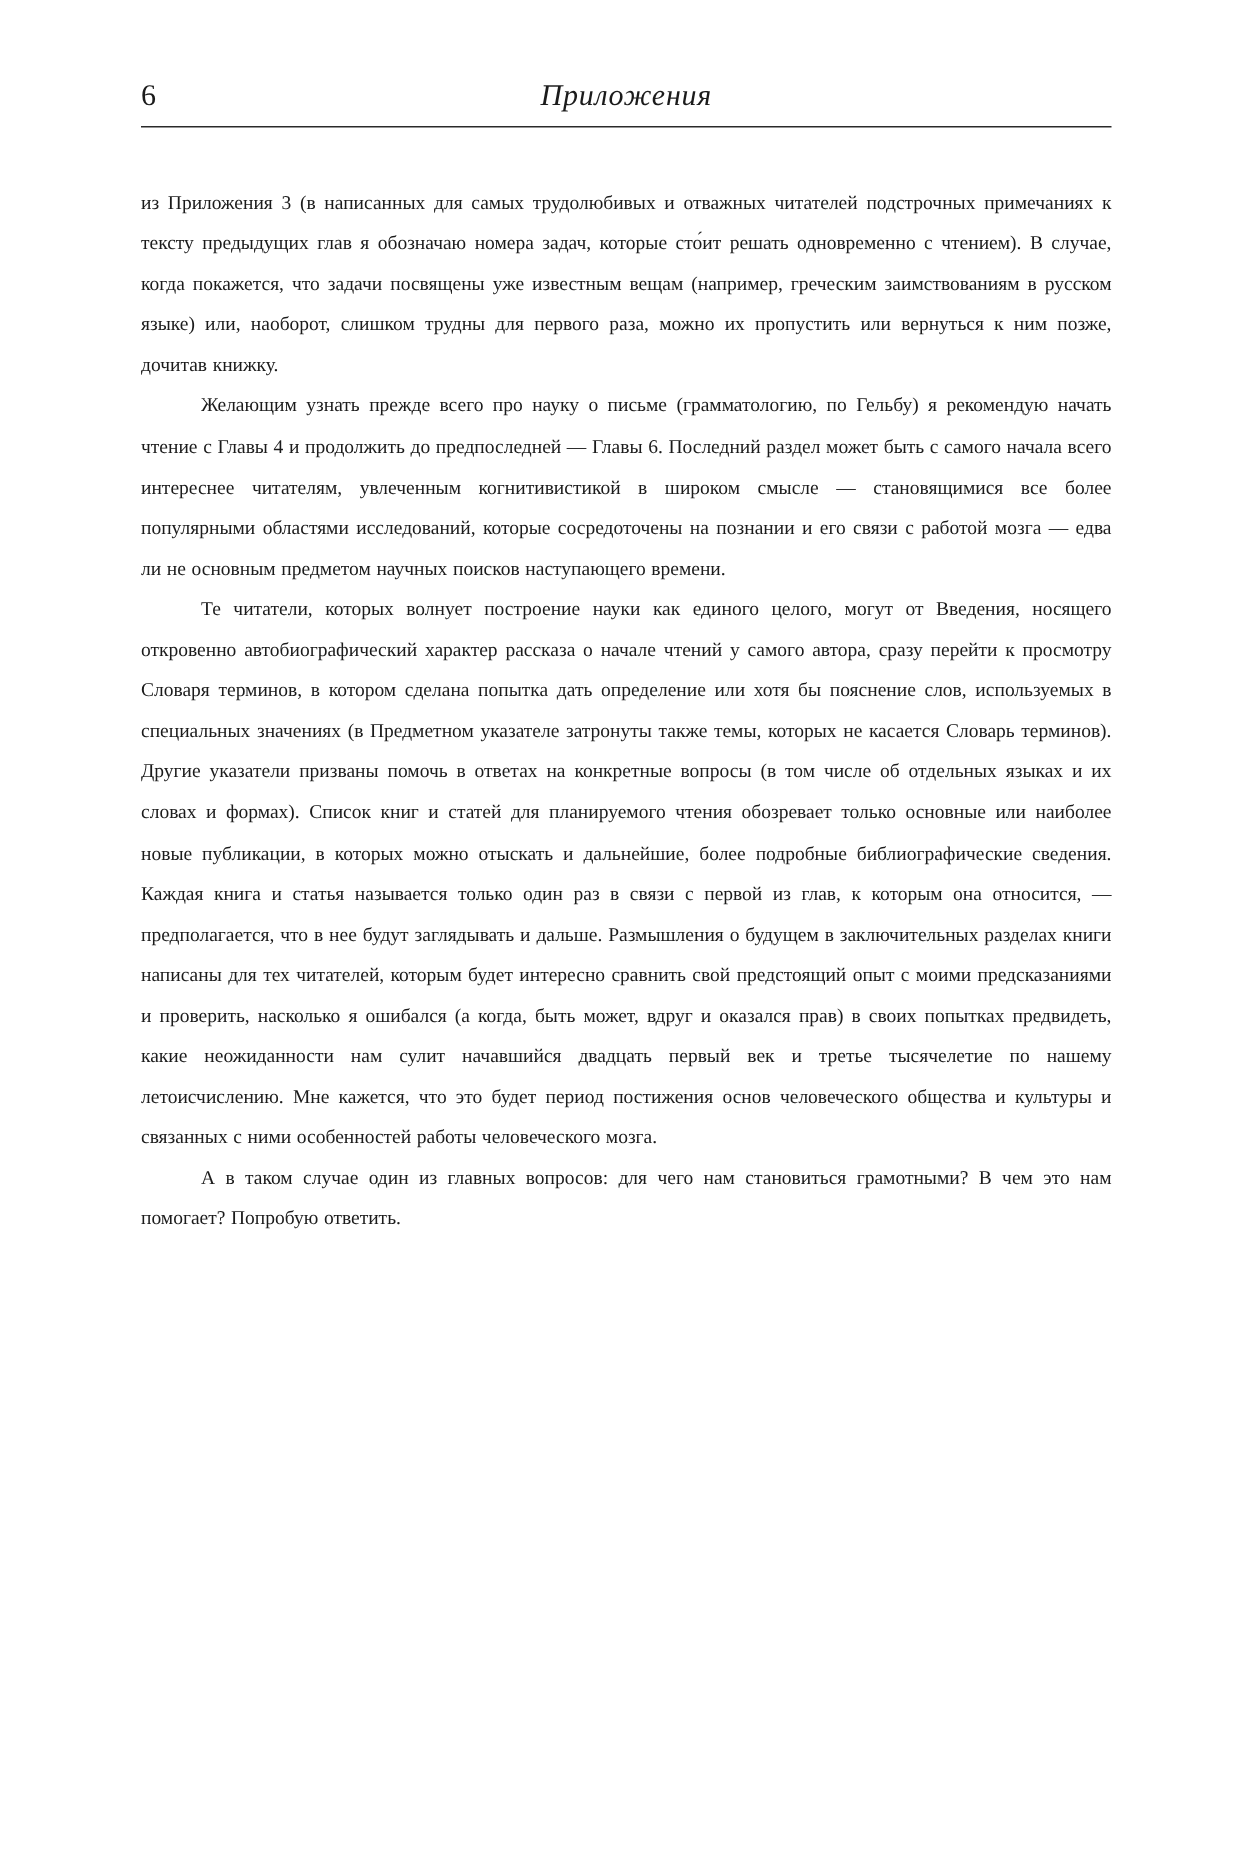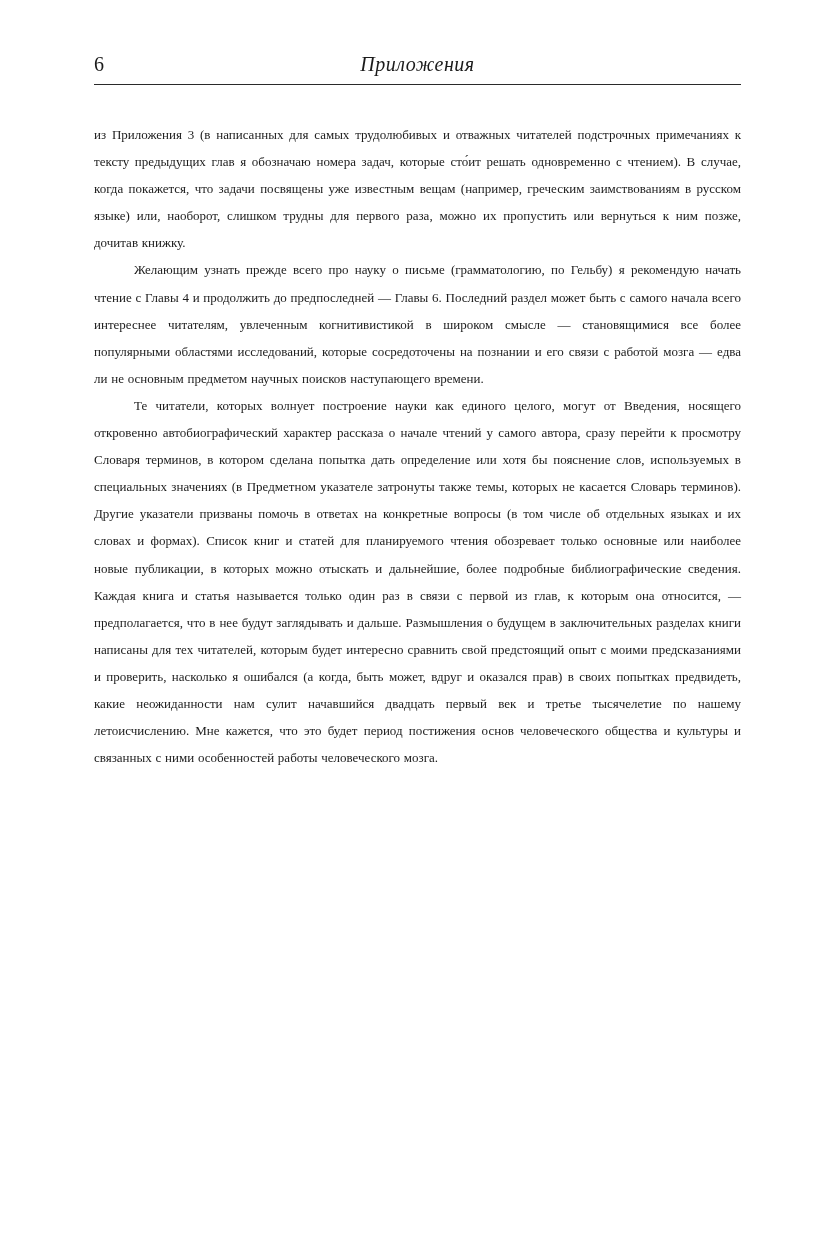--- a/index.html
+++ b/index.html
@@ -68,15 +68,16 @@
     <span class="page-num">6</span>
     <span class="running-title">Приложения</span>
   </header>
 
   <hr class="header-rule">
 
   <main class="body-text">
     <p class="para no-indent">из Приложения 3 (в написанных для самых трудолюбивых и отважных читателей подстрочных примечаниях к тексту предыдущих глав я обозначаю номера задач, которые сто́ит решать одновременно с чтением). В случае, когда покажется, что задачи посвящены уже известным вещам (например, греческим заимствованиям в русском языке) или, наоборот, слишком трудны для первого раза, можно их пропустить или вернуться к ним позже, дочитав книжку.</p>
     <p class="para">Желающим узнать прежде всего про науку о письме (грамматологию, по Гельбу) я рекомендую начать чтение с Главы 4 и продолжить до предпоследней — Главы 6. Последний раздел может быть с самого начала всего интереснее читателям, увлеченным когнитивистикой в широком смысле — становящимися все более популярными областями исследований, которые сосредоточены на познании и его связи с работой мозга — едва ли не основным предметом научных поисков наступающего времени.</p>
     <p class="para">Те читатели, которых волнует построение науки как единого целого, могут от Введения, носящего откровенно автобиографический характер рассказа о начале чтений у самого автора, сразу перейти к просмотру Словаря терминов, в котором сделана попытка дать определение или хотя бы пояснение слов, используемых в специальных значениях (в Предметном указателе затронуты также темы, которых не касается Словарь терминов). Другие указатели призваны помочь в ответах на конкретные вопросы (в том числе об отдельных языках и их словах и формах). Список книг и статей для планируемого чтения обозревает только основные или наиболее новые публикации, в которых можно отыскать и дальнейшие, более подробные библиографические сведения. Каждая книга и статья называется только один раз в связи с первой из глав, к которым она относится, — предполагается, что в нее будут заглядывать и дальше. Размышления о будущем в заключительных разделах книги написаны для тех читателей, которым будет интересно сравнить свой предстоящий опыт с моими предсказаниями и проверить, насколько я ошибался (а когда, быть может, вдруг и оказался прав) в своих попытках предвидеть, какие неожиданности нам сулит начавшийся двадцать первый век и третье тысячелетие по нашему летоисчислению. Мне кажется, что это будет период постижения основ человеческого общества и культуры и связанных с ними особенностей работы человеческого мозга.</p>
+    <p class="para">А в таком случае один из главных вопросов: для чего нам становиться грамотными? В чем это нам помогает? Попробую ответить.</p>
   </main>
 
 </div>
 
 </body></html>

